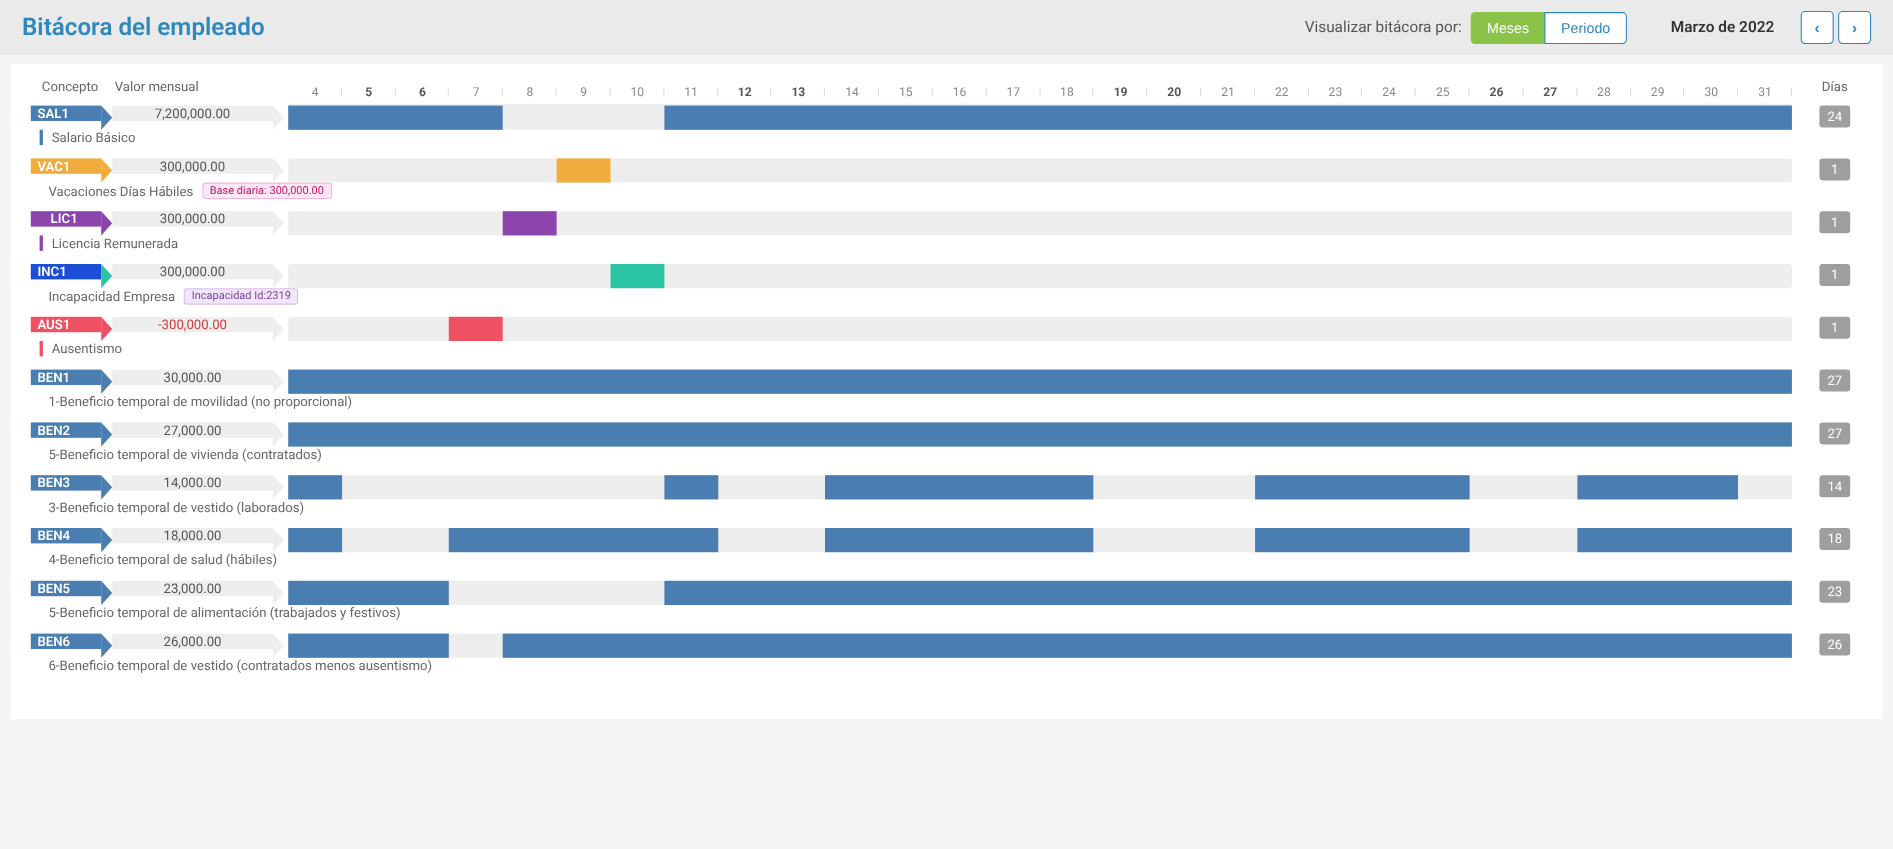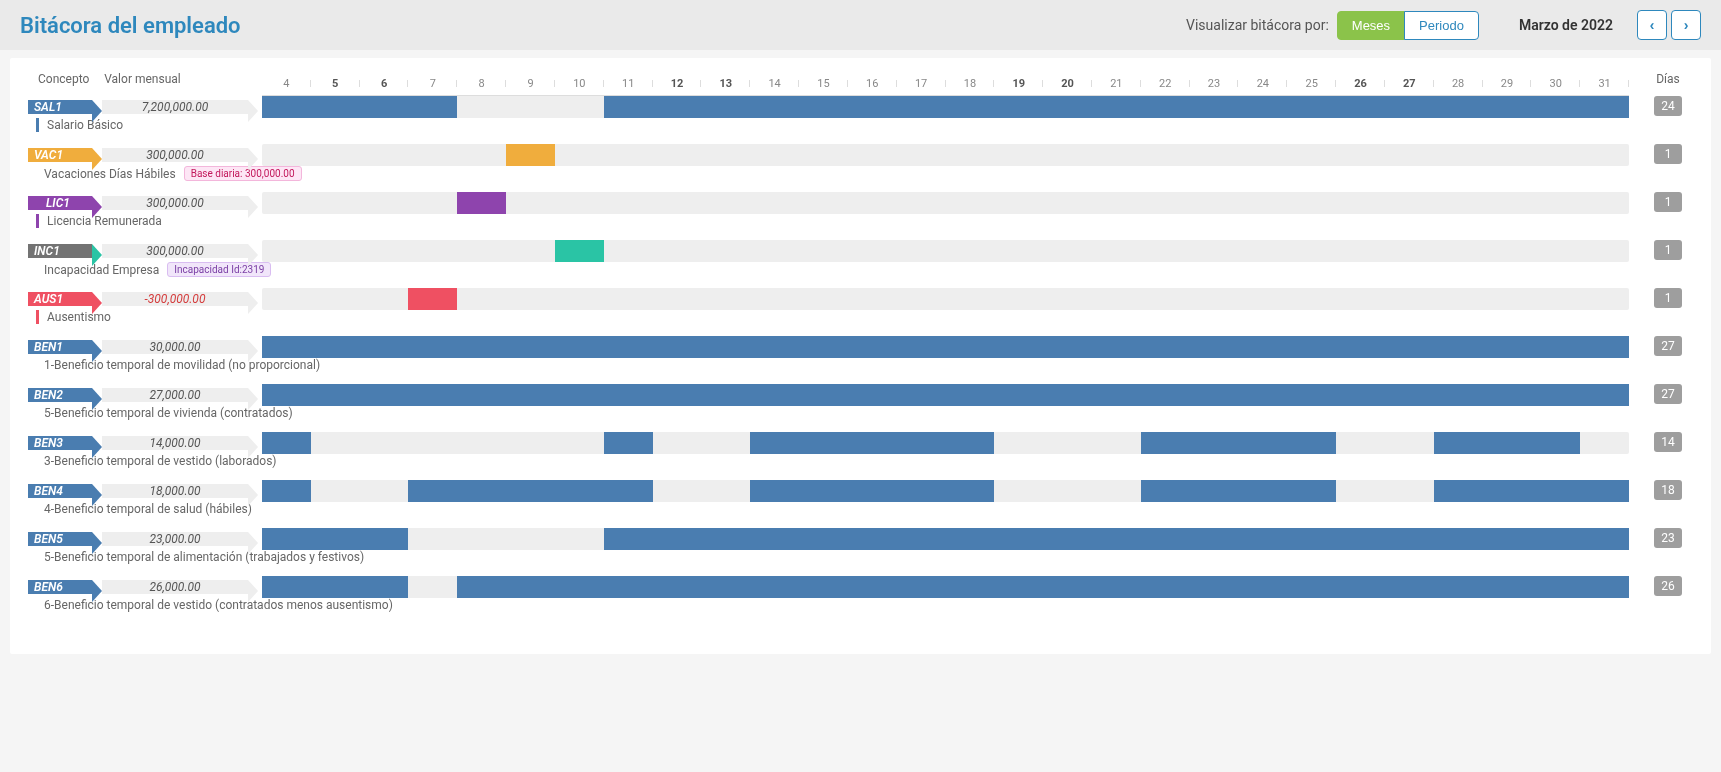--- a/index.html
+++ b/index.html
@@ -88,23 +88,22 @@
     height: 60%;
     border-right: 1px solid #ddd;
   }
   .concept-cell {
     display: flex;
     flex-direction: column;
     gap: 4px;
   }
   .concept-pill-wrap {
     display: flex;
-    align-items: flex-end;
+    align-items: flex-start;
     height: 18px;
-    font-style: italic;
   }
   .concept-code {
     flex: 0 0 auto;
     width: 64px;
     color: #fff;
     font-size: 12px;
     font-weight: 600;
     display: flex;
     align-items: center;
     padding-left: 6px;
@@ -295,21 +294,21 @@
           <span>Licencia Remunerada</span>
         </div>
       </div>
       <div class="gantt-cell">
         <div class="gantt-track"></div>
         <div class="seg" style="background: rgb(142, 68, 173); left: 14.2857%; width: 3.57143%;"></div>
       </div>
       <div class="days-cell"><span class="days-badge">1</span></div>
       <div class="concept-cell">
         <div class="concept-pill-wrap">
-          <div class="concept-code" style="background: #737373; color: rgb(42, 196, 165);">
+          <div class="concept-code" style="background: #1d4ed8; color: rgb(42, 196, 165);">
             <span style="color: rgb(255, 255, 255);">INC1</span>
           </div>
           <div class="concept-value">300,000.00</div>
         </div>
         <div class="concept-desc">
           <span style="display: inline-block; width: 3px; height: 14px; background: rgb(42, 196, 165);"></span>
           <span>Incapacidad Empresa</span>
           <span class="tag tag-purple">Incapacidad Id:2319</span>
         </div>
       </div>

